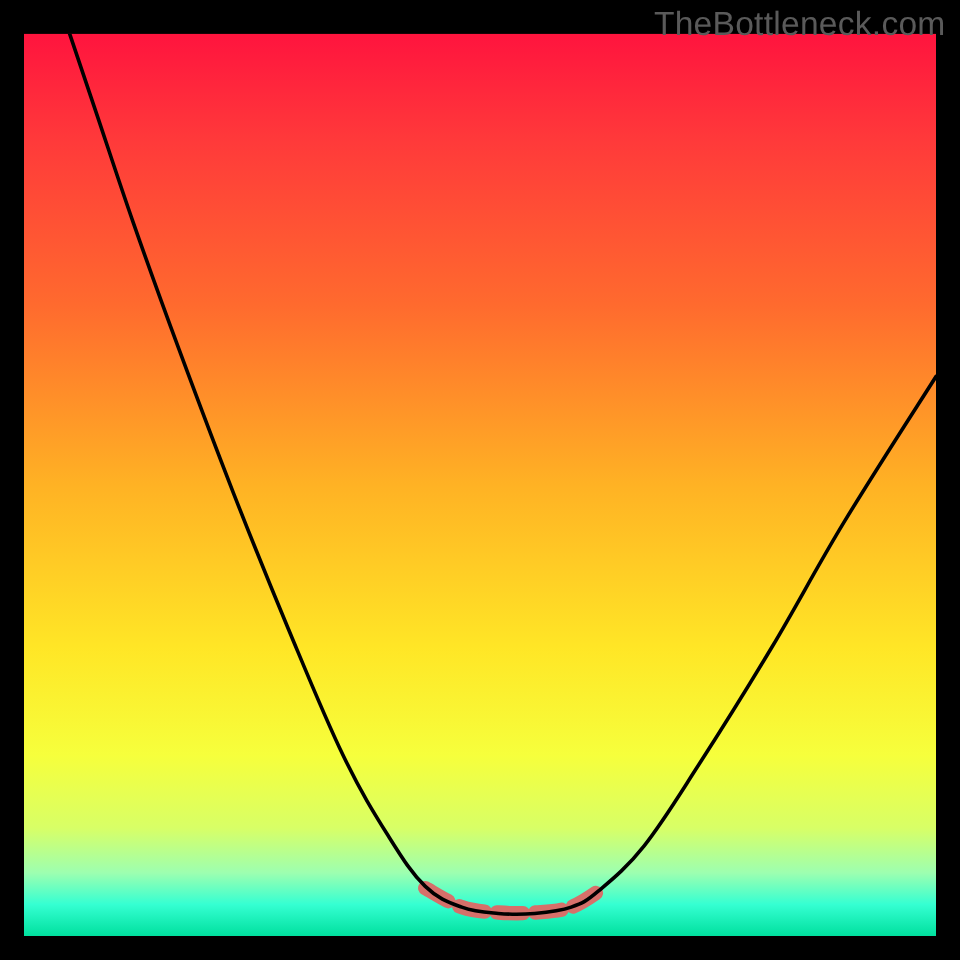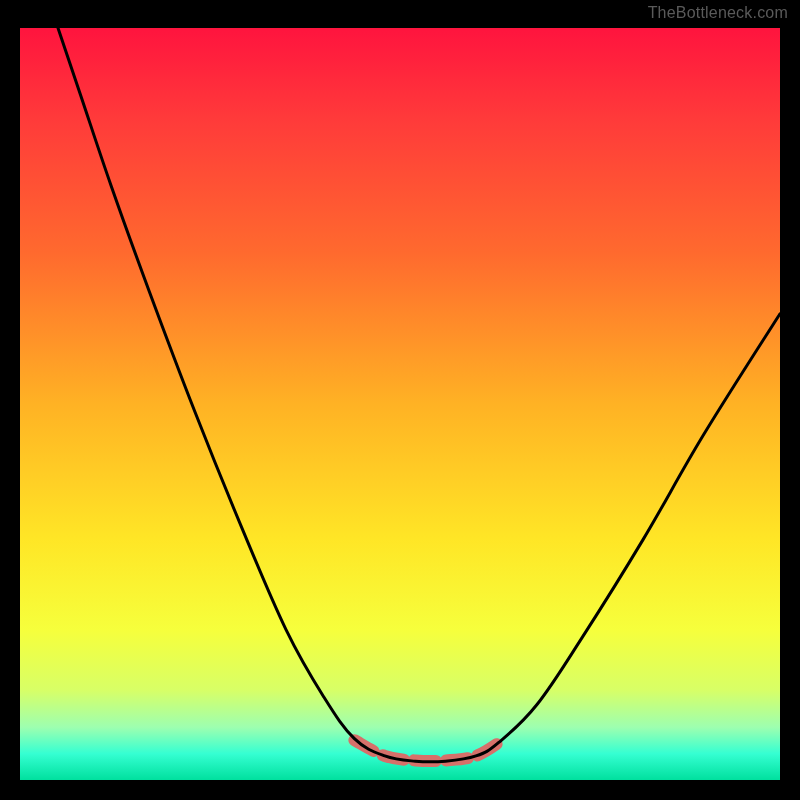--- a/index.html
+++ b/index.html
@@ -15,21 +15,21 @@
     position: relative;
     width: 800px;
     height: 800px;
     background: #000;
   }
   .watermark {
     position: absolute;
     top: 4px;
     right: 12px;
     color: #5a5a5a;
-    font-size: 16px;
+    font-size: 28px;
     letter-spacing: 0.2px;
     z-index: 5;
     user-select: none;
   }
   .plot-area {
     position: absolute;
     left: 20px;
     top: 28px;
     width: 760px;
     height: 752px;

